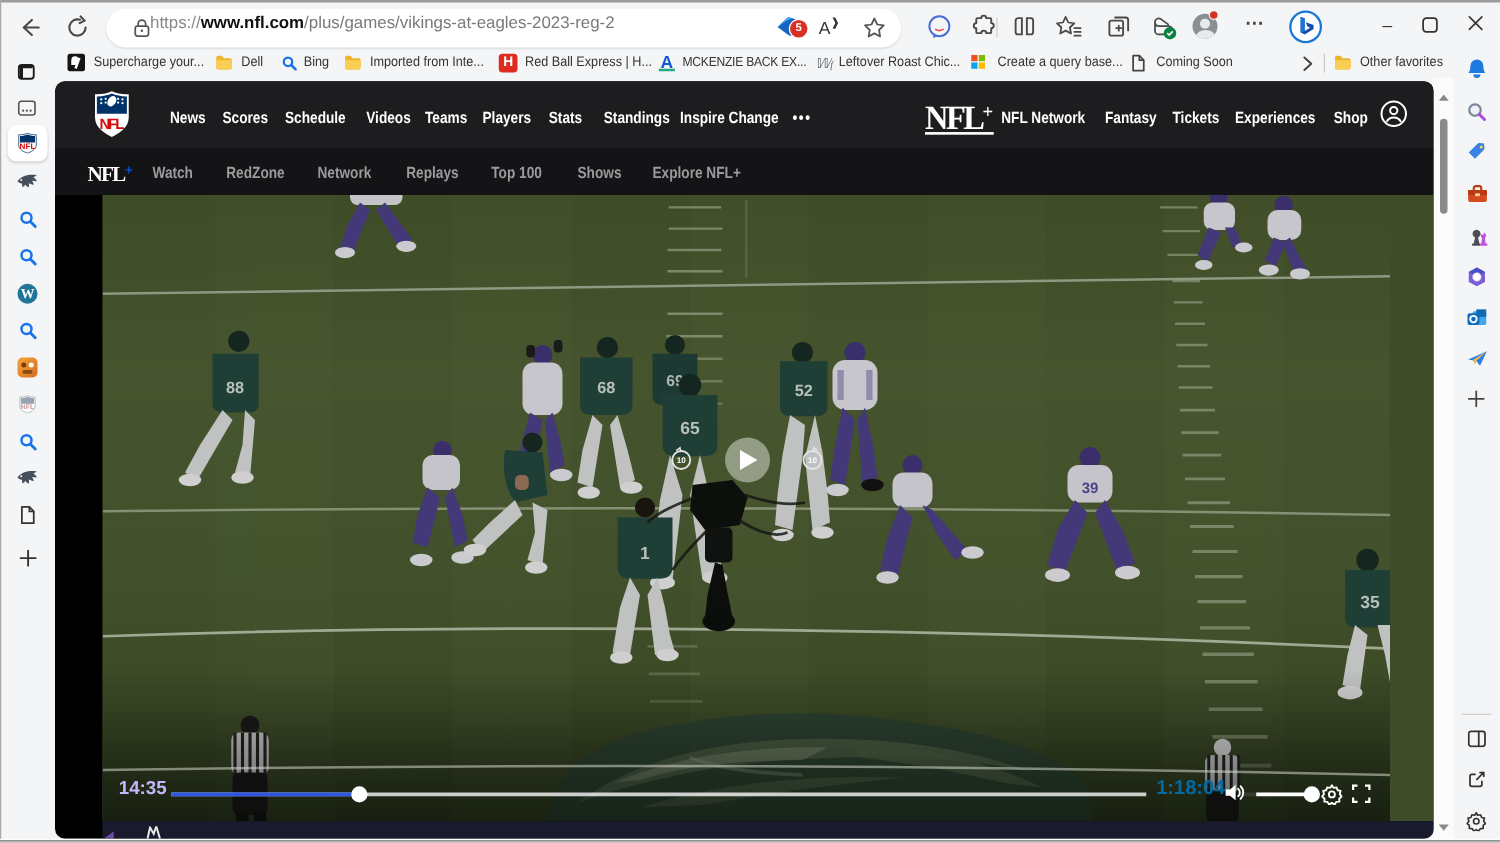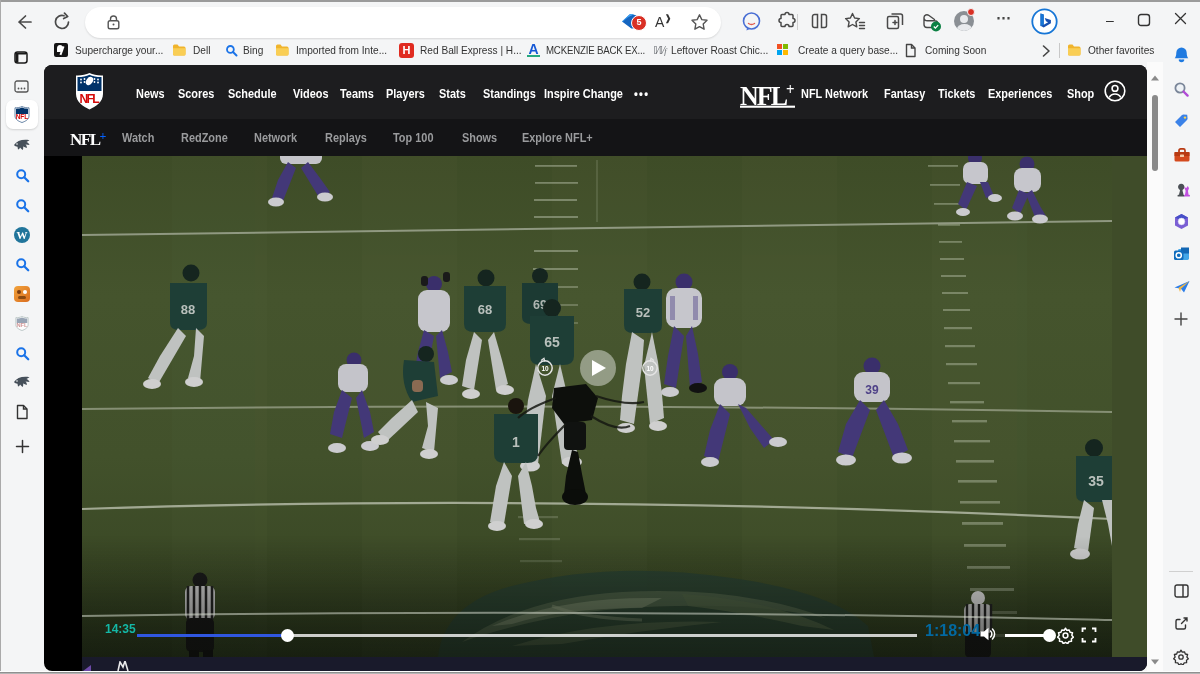--- a/index.html
+++ b/index.html
@@ -66,20 +66,21 @@
       <svg class="abs" style="left:534px;top:6px" width="22" height="20" viewBox="0 0 22 20">
           <path d="M3 8.5 L10.5 1.5 a2.4 2.4 0 0 1 2.3-.5 l4.6 1.4 -2 11.5 a2.3 2.3 0 0 1-3.7 1.1 L3 8.5 z" fill="#1565c0"></path>
           <path d="M3 8.5 L10.5 1.5 a2.4 2.4 0 0 1 2.3-.5 l2 .6 C10 3 6 6.5 3.6 9.1 z" fill="#42a5f5"></path>
         </svg>
       <div class="abs" style="left:546px;top:8px;width:16px;height:16px;border-radius:50%;background:#d93025;border:1.5px solid #fff;color:#fff;font-size:9px;font-weight:700;text-align:center;line-height:13px">5</div>
       <div class="abs" style="left:570px;top:6px;font-size:14px;color:#333">A<span style="font-size:9px;vertical-align:6px">❱</span></div>
       <svg class="abs" style="left:605px;top:6px" width="19" height="19" viewBox="0 0 19 19">
           <path d="M9.5 1.8 L11.8 6.6 L17 7.3 L13.2 11 L14.1 16.2 L9.5 13.7 L4.9 16.2 L5.8 11 L2 7.3 L7.2 6.6 Z" fill="none" stroke="#555" stroke-width="1.4" stroke-linejoin="round"></path>
         </svg>
     </div>
+    <div id="url"><span style="color:#888">https://</span><b>www.nfl.com</b>/plus/games/vikings-at-eagles-2023-reg-2</div>
 
     <svg class="abs" style="left:740px;top:9px" width="21" height="21" viewBox="0 0 21 21">
         <circle cx="10.5" cy="10" r="8" fill="none" stroke="#4a6fd4" stroke-width="1.6"></circle>
         <path d="M6 16.5 L5.5 19.5 L9 17.8" fill="#4a6fd4"></path>
         <path d="M7.5 12.5 q3 2 6 0" stroke="#e05a4e" stroke-width="1.4" fill="none" stroke-linecap="round"></path>
       </svg>
 
     <svg class="abs" style="left:776px;top:9px" width="21" height="21" viewBox="0 0 21 21">
         <path d="M8 3.5 a2 2 0 0 1 4 0 h3 a1 1 0 0 1 1 1 v3 a2 2 0 0 1 0 4 v3 a1 1 0 0 1 -1 1 h-3 a2 2 0 0 0 -4 0 h-3 a1 1 0 0 1 -1-1 v-3 a2 2 0 0 1 0-4 v-3 a1 1 0 0 1 1-1 z" fill="none" stroke="#494949" stroke-width="1.5" stroke-linejoin="round"></path>
       </svg>
@@ -563,21 +564,21 @@
           <circle cx="463" cy="212" r="7.2"></circle>
           <circle cx="568" cy="212" r="7.2"></circle>
           <path d="M459 204.5 l3 -2.2 l0.8 3.4" stroke-width="1.2"></path>
           <path d="M572 204.5 l-3 -2.2 l-0.8 3.4" stroke-width="1.2"></path>
         </g>
         <text x="463" y="214.5" font-size="6.5" font-weight="bold" fill="#fff" text-anchor="middle" font-family="Liberation Sans">10</text>
         <text x="568" y="214.5" font-size="6.5" font-weight="bold" fill="#fff" text-anchor="middle" font-family="Liberation Sans">10</text>
       </svg>
       </div>
 
-      <div class="abs" style="left:61px;top:466px;color:#14b8a6;font-size:12px;font-weight:700">14:35</div>
+      <div class="abs" style="left:51px;top:466px;color:#c4b5fd;font-size:15px;font-weight:700">14:35</div>
       <div class="abs" style="left:93px;top:478px;width:780px;height:3px;background:rgba(255,255,255,0.78)"></div>
       <div class="abs" style="left:93px;top:478px;width:150px;height:3px;background:#3057e1"></div>
       <div class="abs" style="left:237px;top:473px;width:13px;height:13px;border-radius:50%;background:#fff"></div>
       <div class="abs" style="left:881px;top:466px;color:#0369a1;font-size:16px;font-weight:700">1:18:04</div>
       <svg class="abs" style="left:935px;top:470px" width="18" height="16" viewBox="0 0 18 16">
           <path d="M1.5 5.5 h3.5 L9.5 1.8 v12.4 L5 10.5 H1.5 z" fill="#fff"></path>
           <path d="M11.5 5 a4 4 0 0 1 0 6 M13.5 3 a7 7 0 0 1 0 10" stroke="#fff" stroke-width="1.5" fill="none" stroke-linecap="round"></path>
         </svg>
       <div class="abs" style="left:961px;top:478px;width:50px;height:2.5px;background:#fff"></div>
       <div class="abs" style="left:999px;top:473px;width:13px;height:13px;border-radius:50%;background:#fff"></div>

